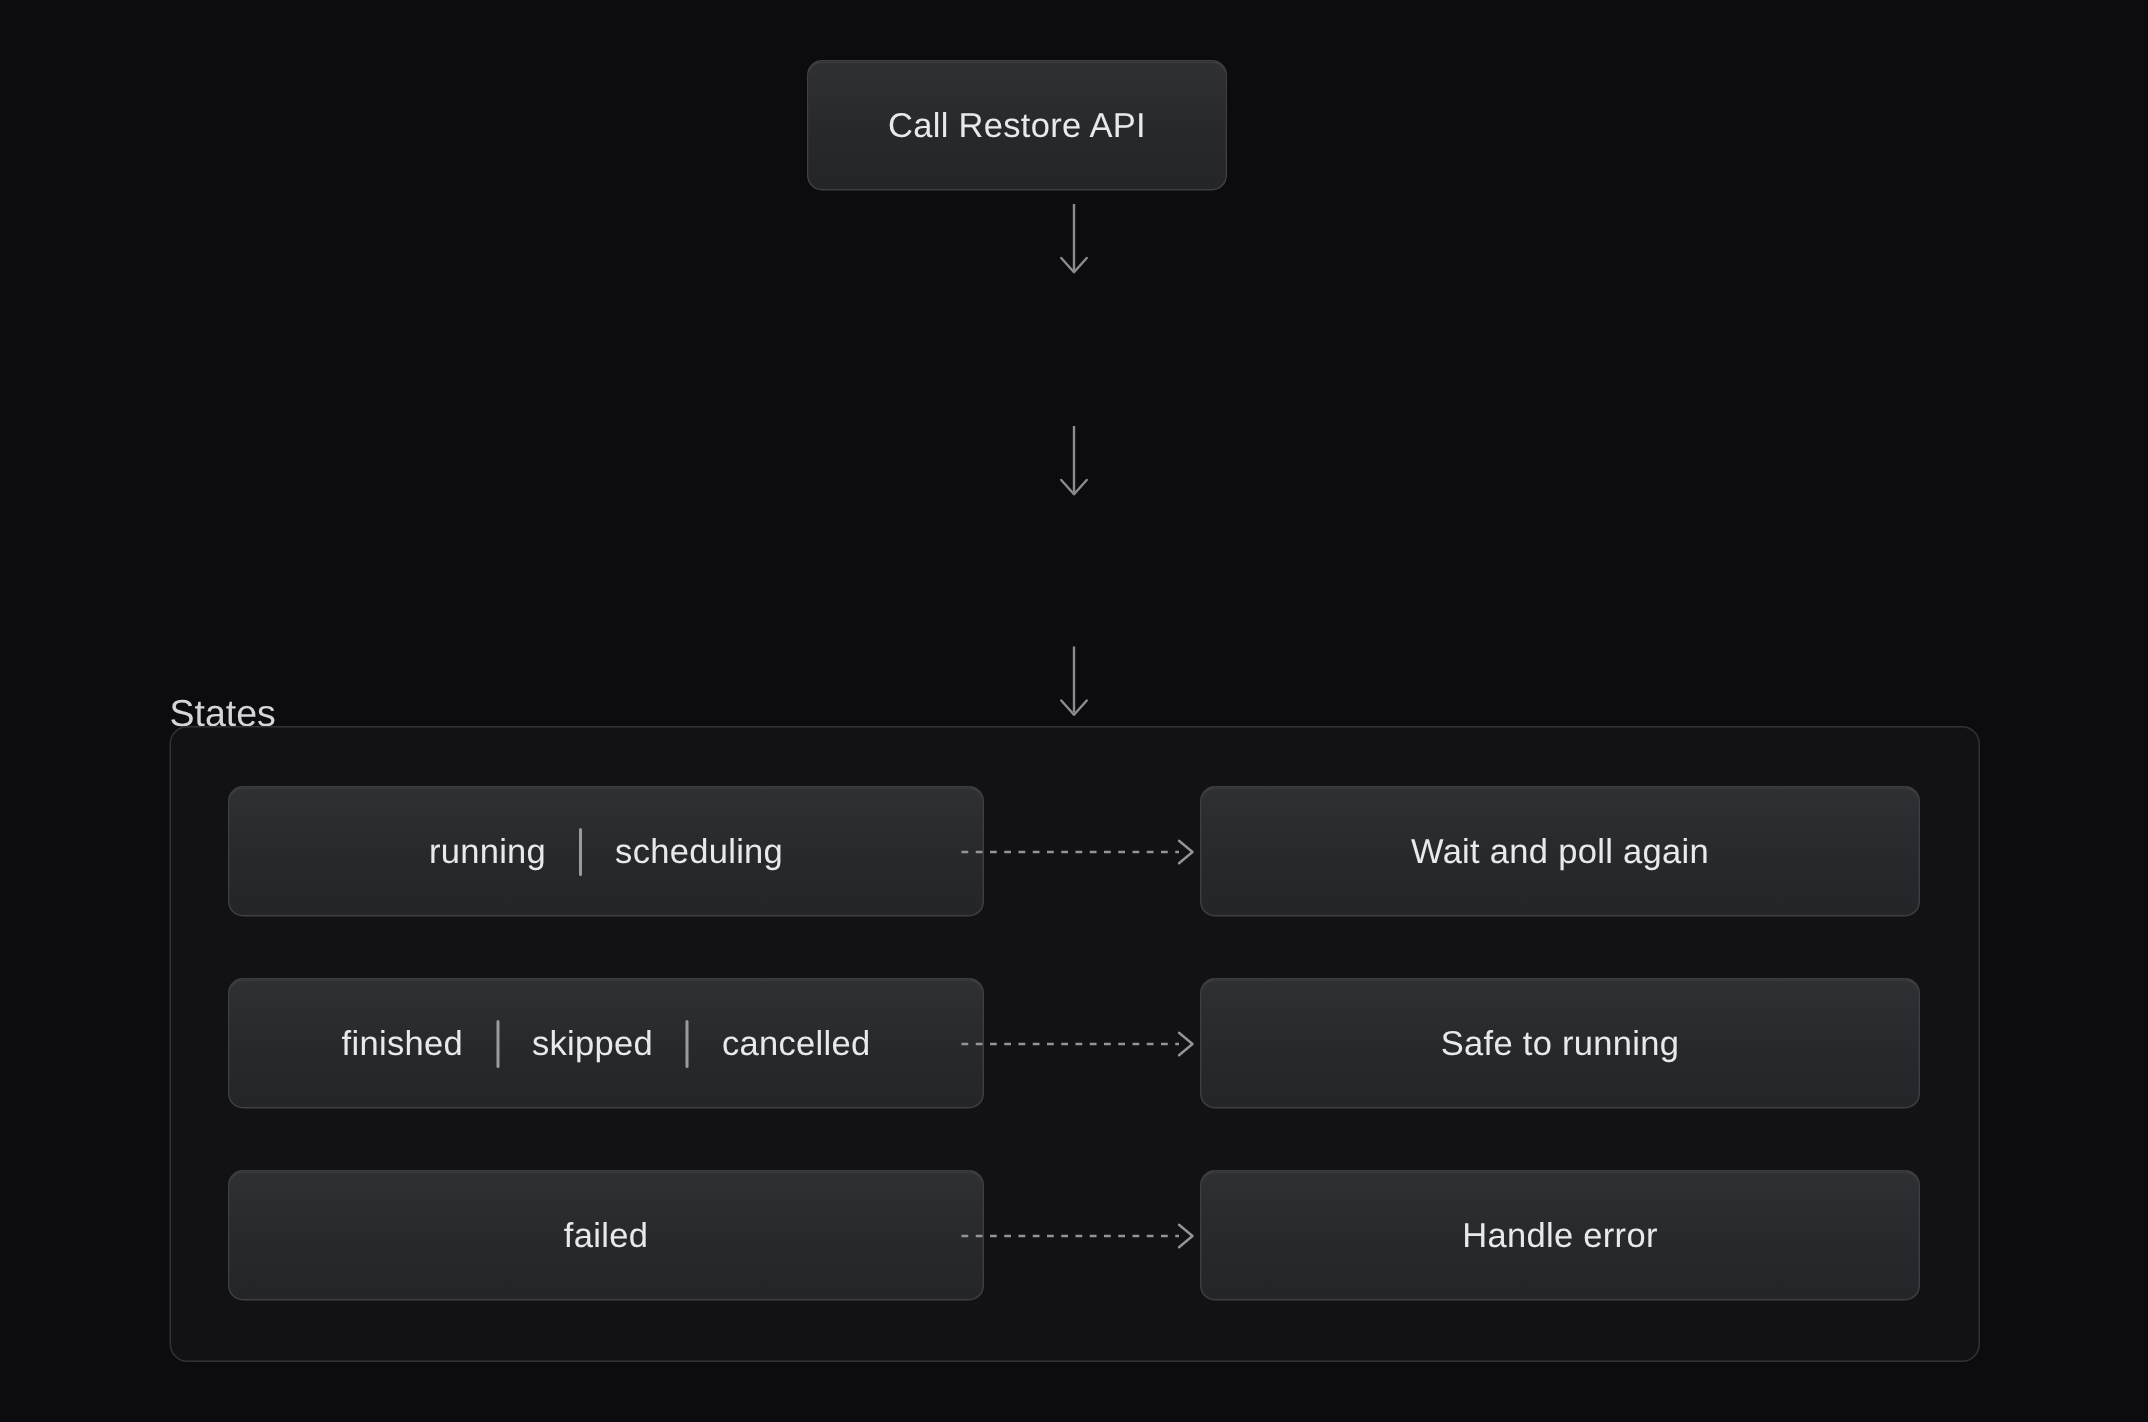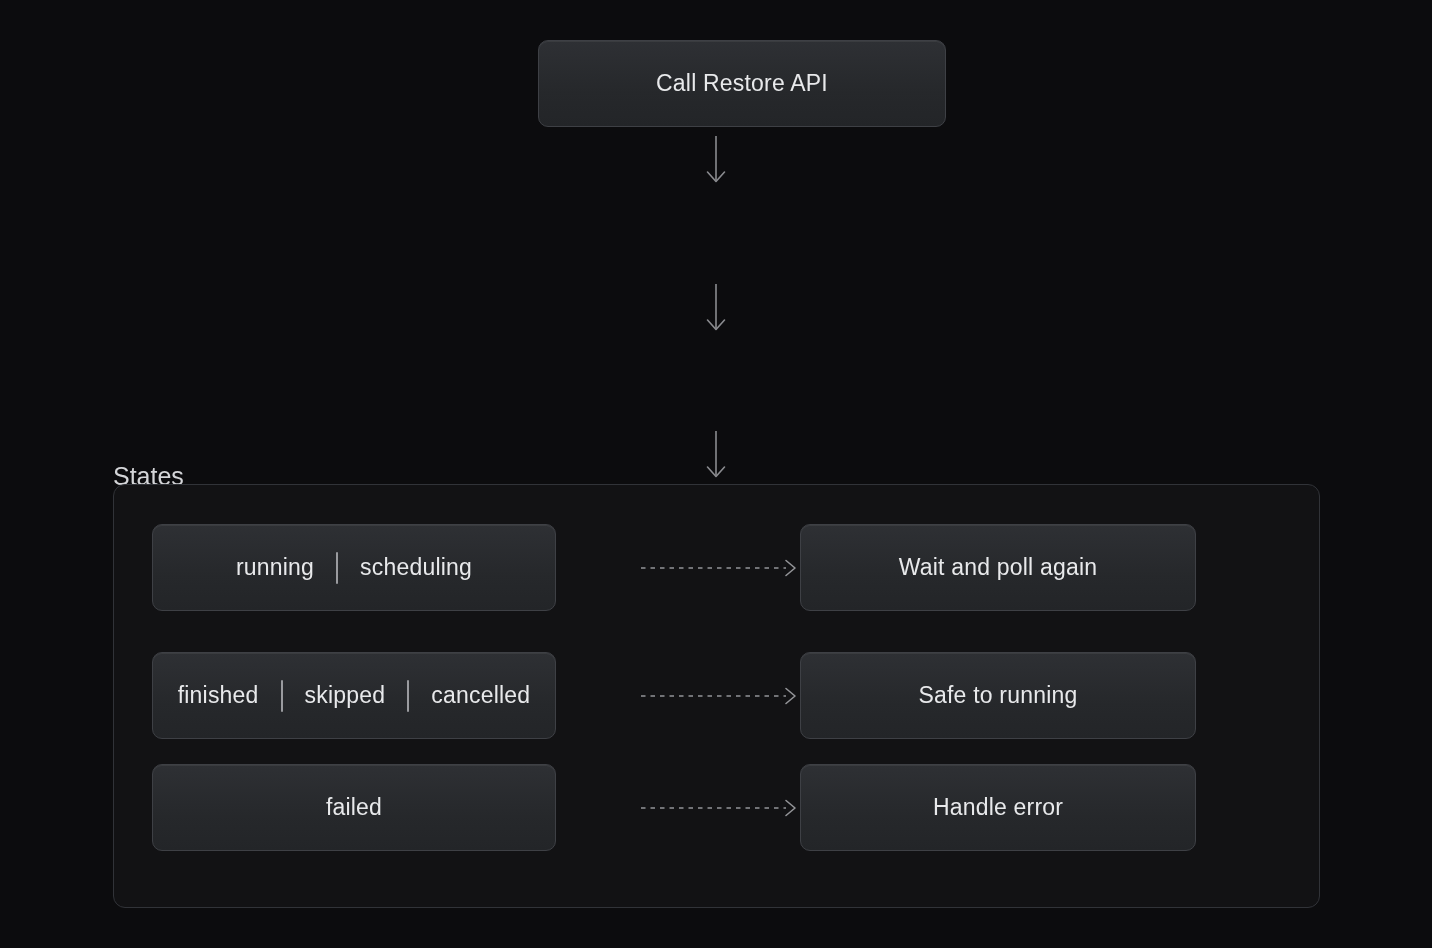--- a/index.html
+++ b/index.html
@@ -11,21 +11,21 @@
   .canvas {
     position: relative;
     width: 1432px;
     height: 948px;
     background: #0c0c0e;
     overflow: hidden;
   }
   .flow-node {
     position: absolute;
     left: 538px;
-    width: 408px;
+    width: 280px;
     height: 87px;
     box-sizing: border-box;
     border: 1px solid #3e4045;
     border-radius: 10px;
     background: linear-gradient(180deg, #2e3034 0%, #26282b 60%, #232528 100%);
     box-shadow: inset 0 1px 0 rgba(255,255,255,0.06);
     display: flex;
     align-items: center;
     justify-content: center;
     color: #e8e9eb;
@@ -58,39 +58,39 @@
     background: #121214;
   }
   .state-row {
     position: absolute;
     left: 0;
     width: 100%;
     height: 87px;
   }
   .row-0 { top: 39px; }
   .row-1 { top: 167px; }
-  .row-2 { top: 279px; }
+  .row-2 { top: 295px; }
   .state-box, .action-box {
     position: absolute;
     top: 0;
     height: 87px;
     box-sizing: border-box;
     border: 1px solid #3e4045;
     border-radius: 10px;
     background: linear-gradient(180deg, #2e3034 0%, #26282b 60%, #232528 100%);
     box-shadow: inset 0 1px 0 rgba(255,255,255,0.06);
     display: flex;
     align-items: center;
     justify-content: center;
     color: #e8e9eb;
     font-size: 23px;
     letter-spacing: 0.2px;
   }
-  .state-box { left: 38px; width: 404px; }
-  .action-box { left: 686px; width: 396px; }
+  .state-box { left: 38px; width: 504px; }
+  .action-box { left: 686px; width: 480px; }
   .state-divider {
     display: inline-block;
     width: 2px;
     height: 32px;
     margin: 0 22px;
     border-radius: 1px;
     background: #9a9b9f;
   }
   .harrow {
     position: absolute;

